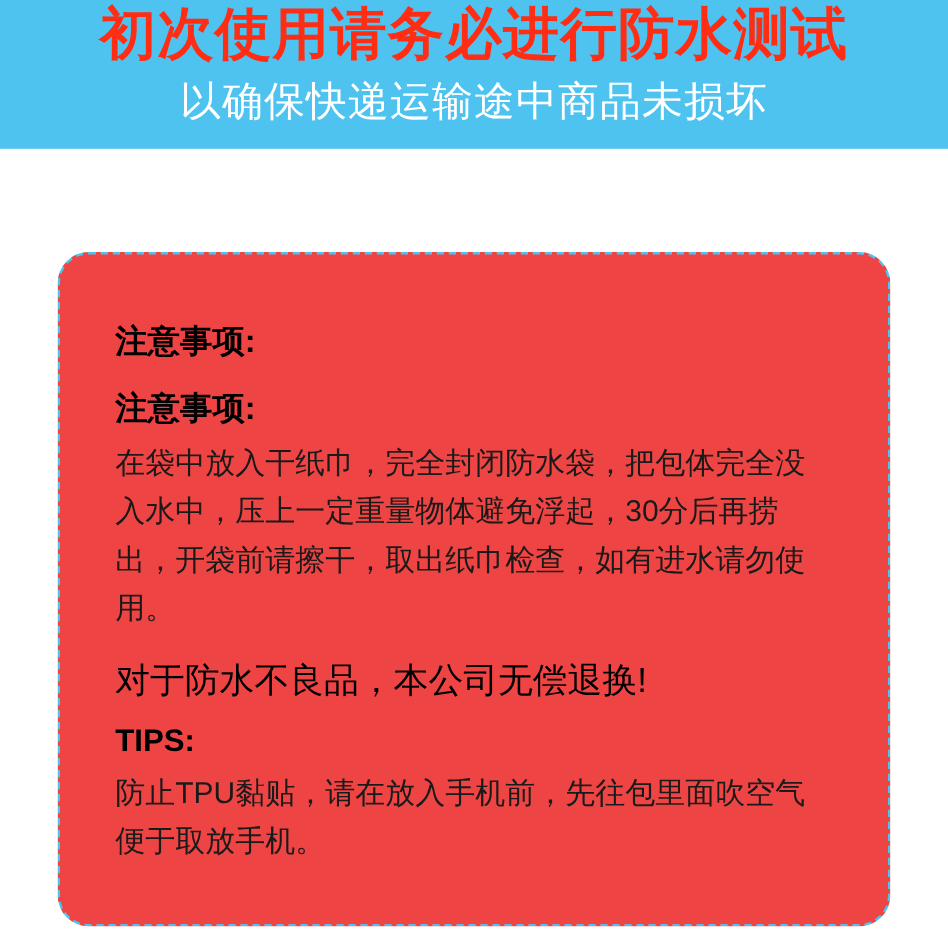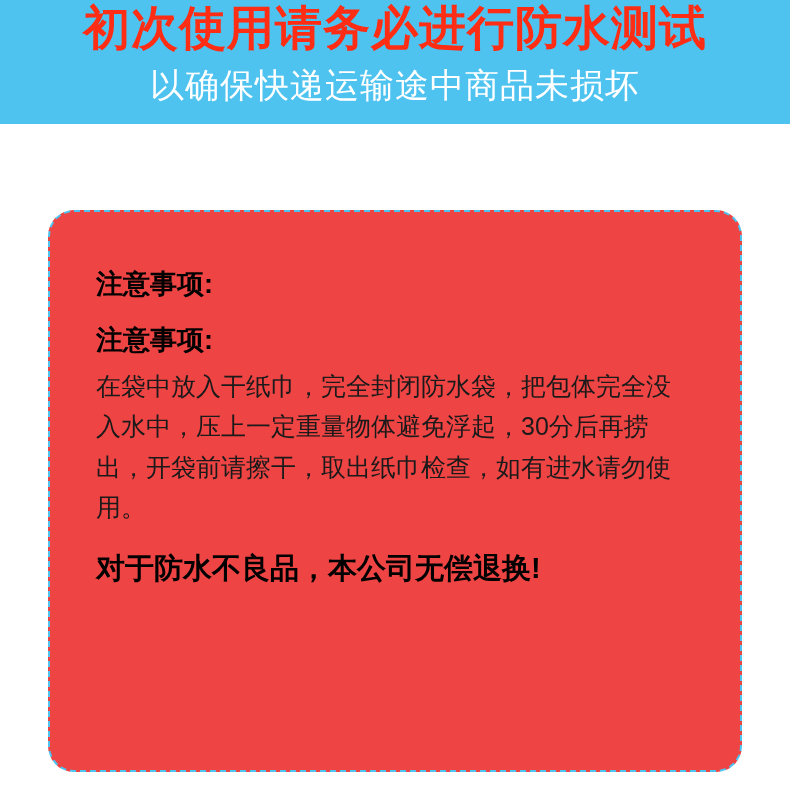--- a/index.html
+++ b/index.html
@@ -81,21 +81,21 @@
   }
   .block {
     margin-bottom: 22px;
   }
   .block-tight {
     margin-bottom: 14px;
   }
   .highlight {
     color: #000000;
     font-size: 29px;
-    font-weight: bold;
+    font-weight: normal;
     line-height: 1.3;
     margin: 0 0 4px 0;
   }
   .tips-label {
     color: #000000;
     font-size: 26px;
     font-weight: bold;
     line-height: 1.3;
     margin: 0 0 6px 0;
   }
@@ -119,17 +119,21 @@
 
       <div class="block">
         <p class="sec-title">注意事项:</p>
         <p class="sec-body">在袋中放入干纸巾，完全封闭防水袋，把包体完全没入水中，压上一定重量物体避免浮起，30分后再捞出，开袋前请擦干，取出纸巾检查，如有进水请勿使用。</p>
       </div>
 
       <div class="block-tight">
         <p class="highlight">对于防水不良品，本公司无偿退换!</p>
       </div>
 
+      <div class="block">
+        <p class="tips-label">TIPS:</p>
+        <p class="sec-body">防止TPU黏贴，请在放入手机前，先往包里面吹空气便于取放手机。</p>
+      </div>
 
     </div>
   </div>
 
 </div>
 
 </body></html>

